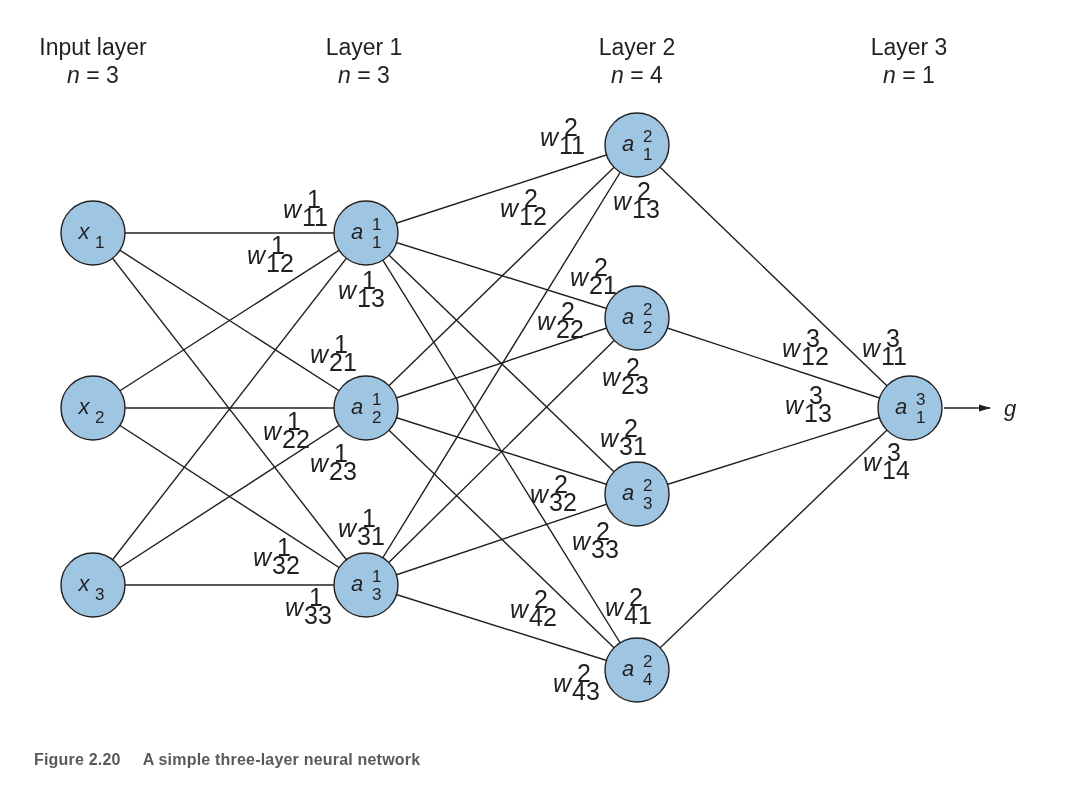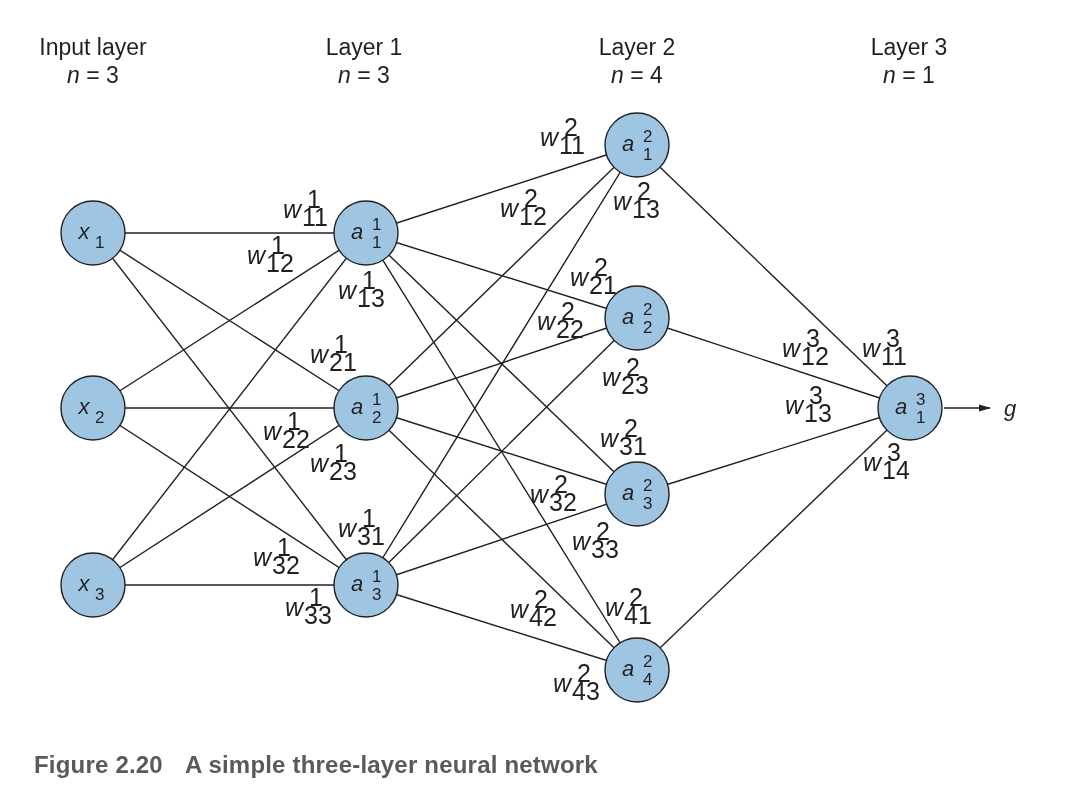--- a/index.html
+++ b/index.html
@@ -8,21 +8,21 @@
   #diagram { position:absolute; left:0; top:0; width:1068px; height:807px; }
   .edge { stroke:#231f20; stroke-width:1.4; fill:none; }
   .node-circle { fill:#9ec5e2; stroke:#231f20; stroke-width:1.4; }
   .hdr { font-size:23px; fill:#231f20; }
   .hdr-n { font-size:23px; fill:#231f20; }
   .ital { font-style:italic; }
   .nlabel { font-size:22px; fill:#231f20; }
   .sup { font-size:17px; }
   .sub { font-size:17px; }
   .wlabel { font-size:25px; fill:#231f20; }
-  .caption { position:absolute; left:34px; top:751px; font-size:24px; font-weight:bold;
+  .caption { position:absolute; left:34px; top:751px; font-size:16px; font-weight:bold;
              color:#5a5a5c; font-family:"Liberation Sans", sans-serif; letter-spacing:0.2px; }
   .caption .num { margin-right:22px; }
 </style>
 </head>
 <body>
 
 <svg id="diagram" xmlns="http://www.w3.org/2000/svg" width="1068" height="807" viewBox="0 0 1068 807">
   <defs>
     <marker id="arrowhead" markerWidth="12" markerHeight="10" refX="11" refY="5" orient="auto" markerUnits="userSpaceOnUse">
       <path d="M0,1.5 L12,5 L0,8.5 Z" fill="#231f20"></path>

